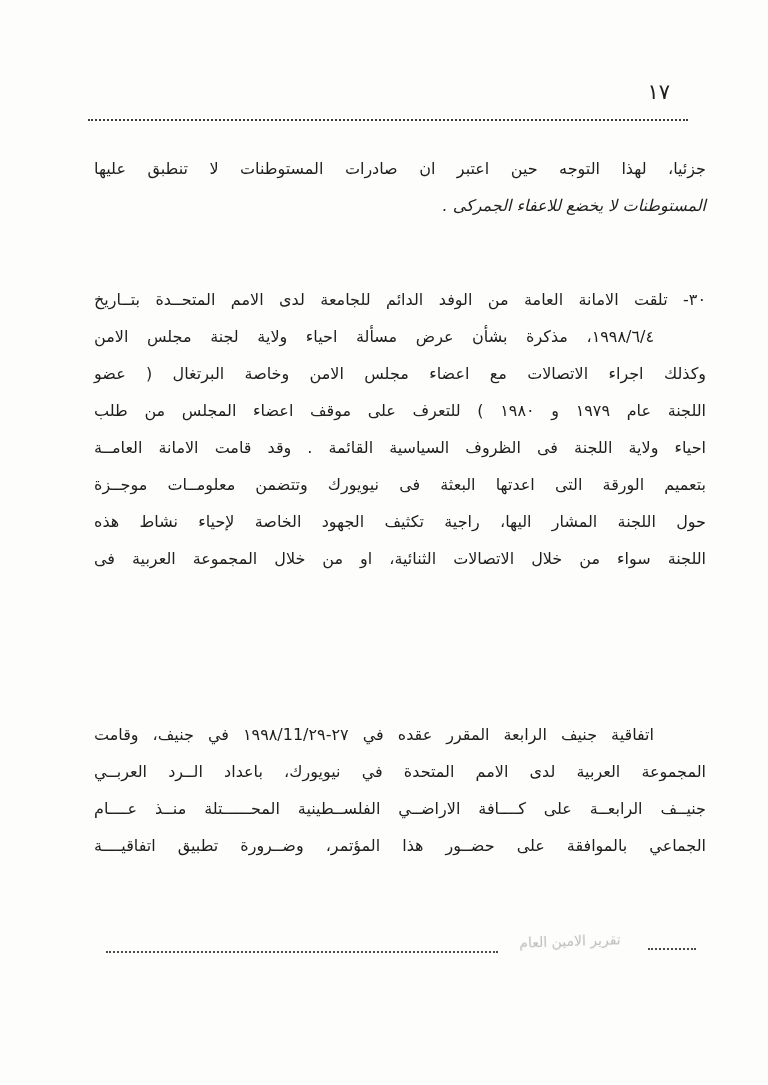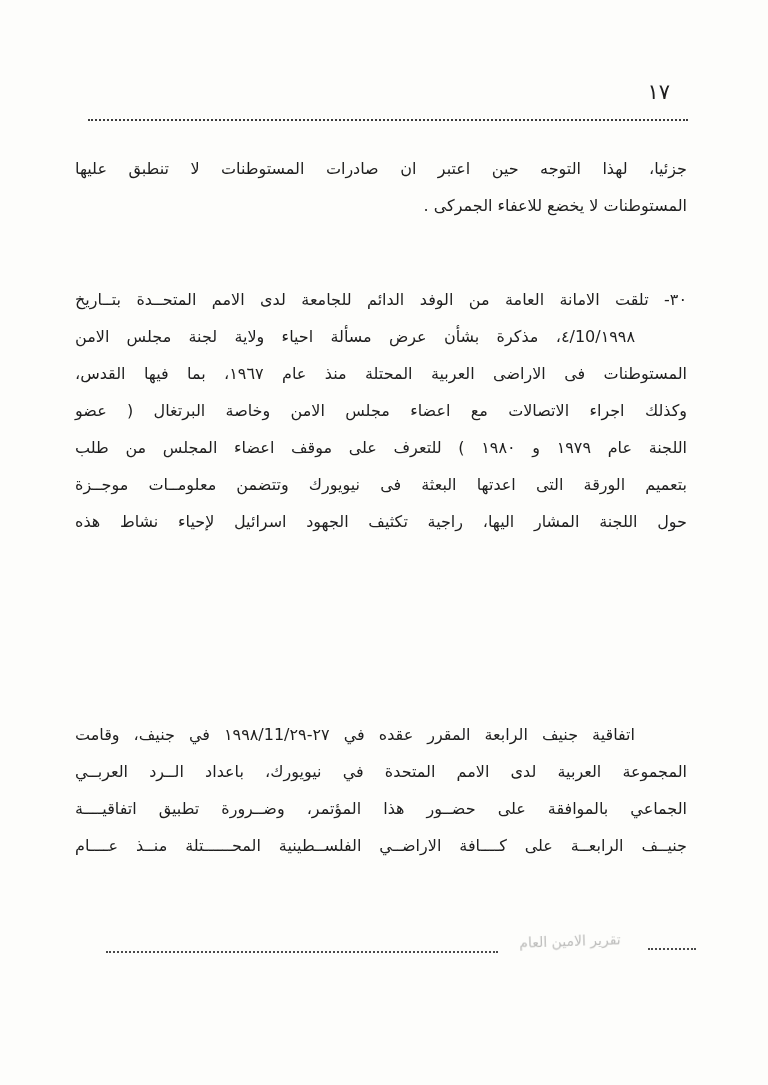--- a/index.html
+++ b/index.html
@@ -14,61 +14,62 @@
   .sep{position:absolute;height:0;border-top:2px dotted #3c3c3c;}
   .sep-top{top:119px;left:88px;width:600px;}
   .sep-bot-main{top:951px;left:106px;width:392px;border-top-color:#4a4a4a;}
   .sep-bot-right{top:948px;left:648px;width:48px;border-top-color:#4a4a4a;}
   .ghost{
     position:absolute;top:933px;left:488px;width:164px;
     font-size:14px;color:#2f2f2f;opacity:.32;filter:blur(.6px);
     transform:rotate(-2deg);direction:rtl;text-align:center;white-space:nowrap;
   }
   .blk{
-    position:absolute;left:75px;width:612px;direction:rtl;
+    position:absolute;left:94px;width:612px;direction:rtl;
     font-size:16px;
   }
   .blk.intro{top:150px;}
   .blk.p30{top:281px;}
   .blk.p31{top:716px;}
   .ln{
     height:37px;line-height:37px;white-space:nowrap;
     text-align:justify;text-align-last:justify;
   }
   .ln.ind{padding-right:52px;}
-  .ln.end{text-align:center;text-align-last:right;}
+  .ln.end{text-align:center;text-align-last:right;font-style:italic;}
 </style>
 </head>
 <body>
 
 <div class="page">
 
   <div class="pageno">١٧</div>
 
   <div class="sep sep-top"></div>
 
   <div class="blk intro">
     <div class="ln">جزئيا، لهذا التوجه حين اعتبر ان صادرات المستوطنات لا تنطبق عليها</div>
     <div class="ln end">المستوطنات لا يخضع للاعفاء الجمركى .</div>
   </div>
 
   <div class="blk p30">
     <div class="ln">٣٠- تلقت الامانة العامة من الوفد الدائم للجامعة لدى الامم المتحــدة بتــاريخ</div>
-    <div class="ln ind">١٩٩٨/10/٤، مذكرة بشأن عرض مسألة احياء ولاية لجنة مجلس الامن</div>
-    <div class="ln">المستوطنات فى الاراضى العربية المحتلة منذ عام ١٩٦٧، بما فيها القدس،</div>
+    <div class="ln ind">١٩٩٨/٦/٤، مذكرة بشأن عرض مسألة احياء ولاية لجنة مجلس الامن</div>
     <div class="ln">وكذلك اجراء الاتصالات مع اعضاء مجلس الامن وخاصة البرتغال ( عضو</div>
     <div class="ln">اللجنة عام ١٩٧٩ و ١٩٨٠ ) للتعرف على موقف اعضاء المجلس من طلب</div>
+    <div class="ln">احياء ولاية اللجنة فى الظروف السياسية القائمة . وقد قامت الامانة العامــة</div>
     <div class="ln">بتعميم الورقة التى اعدتها البعثة فى نيويورك وتتضمن معلومــات موجــزة</div>
-    <div class="ln">حول اللجنة المشار اليها، راجية تكثيف الجهود اسرائيل لإحياء نشاط هذه</div>
+    <div class="ln">حول اللجنة المشار اليها، راجية تكثيف الجهود الخاصة لإحياء نشاط هذه</div>
+    <div class="ln">اللجنة سواء من خلال الاتصالات الثنائية، او من خلال المجموعة العربية فى</div>
   </div>
 
   <div class="blk p31">
     <div class="ln ind">اتفاقية جنيف الرابعة المقرر عقده في ٢٧-١٩٩٨/11/٢٩ في جنيف، وقامت</div>
     <div class="ln">المجموعة العربية لدى الامم المتحدة في نيويورك، باعداد الــرد العربــي</div>
+    <div class="ln">جنيــف الرابعــة على كــــافة الاراضــي الفلســطينية المحــــــتلة منــذ عــــام</div>
     <div class="ln">الجماعي بالموافقة على حضــور هذا المؤتمر، وضــرورة تطبيق اتفاقيــــة</div>
-    <div class="ln">جنيــف الرابعــة على كــــافة الاراضــي الفلســطينية المحــــــتلة منــذ عــــام</div>
   </div>
 
   <div class="sep sep-bot-main"></div>
   <div class="ghost">تقرير الامين العام</div>
   <div class="sep sep-bot-right"></div>
 
 </div>
 
 </body></html>

